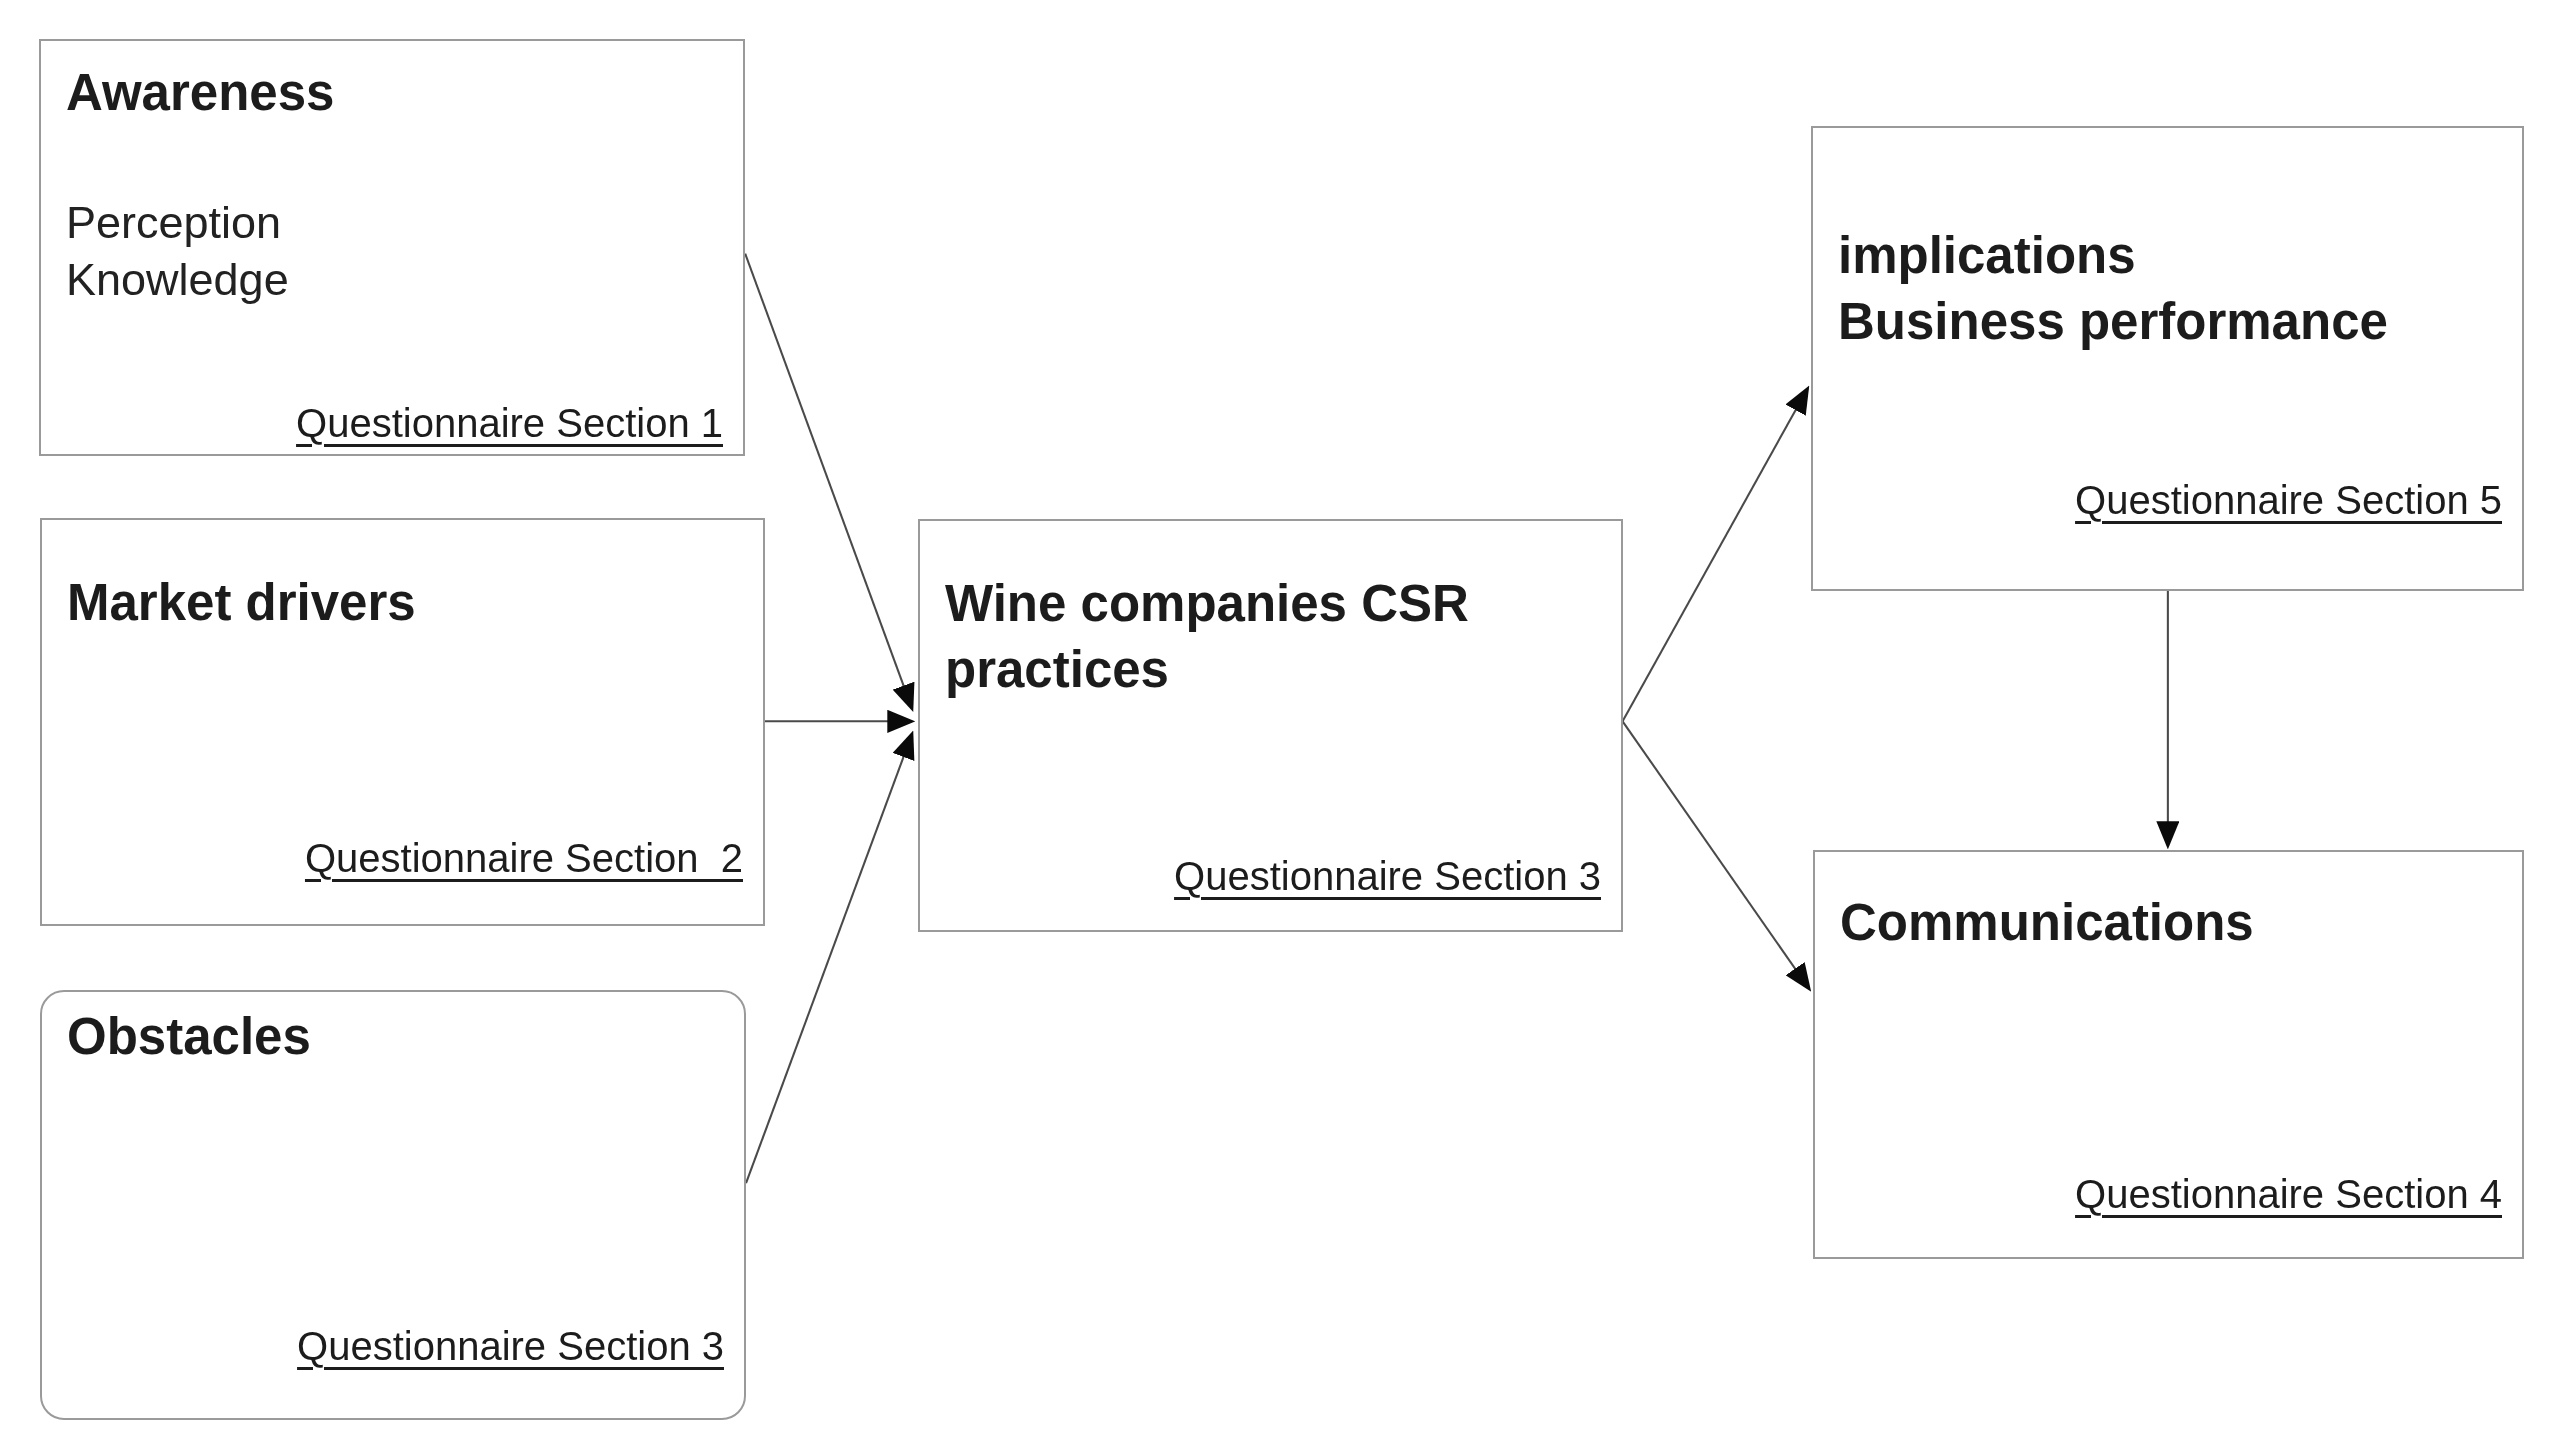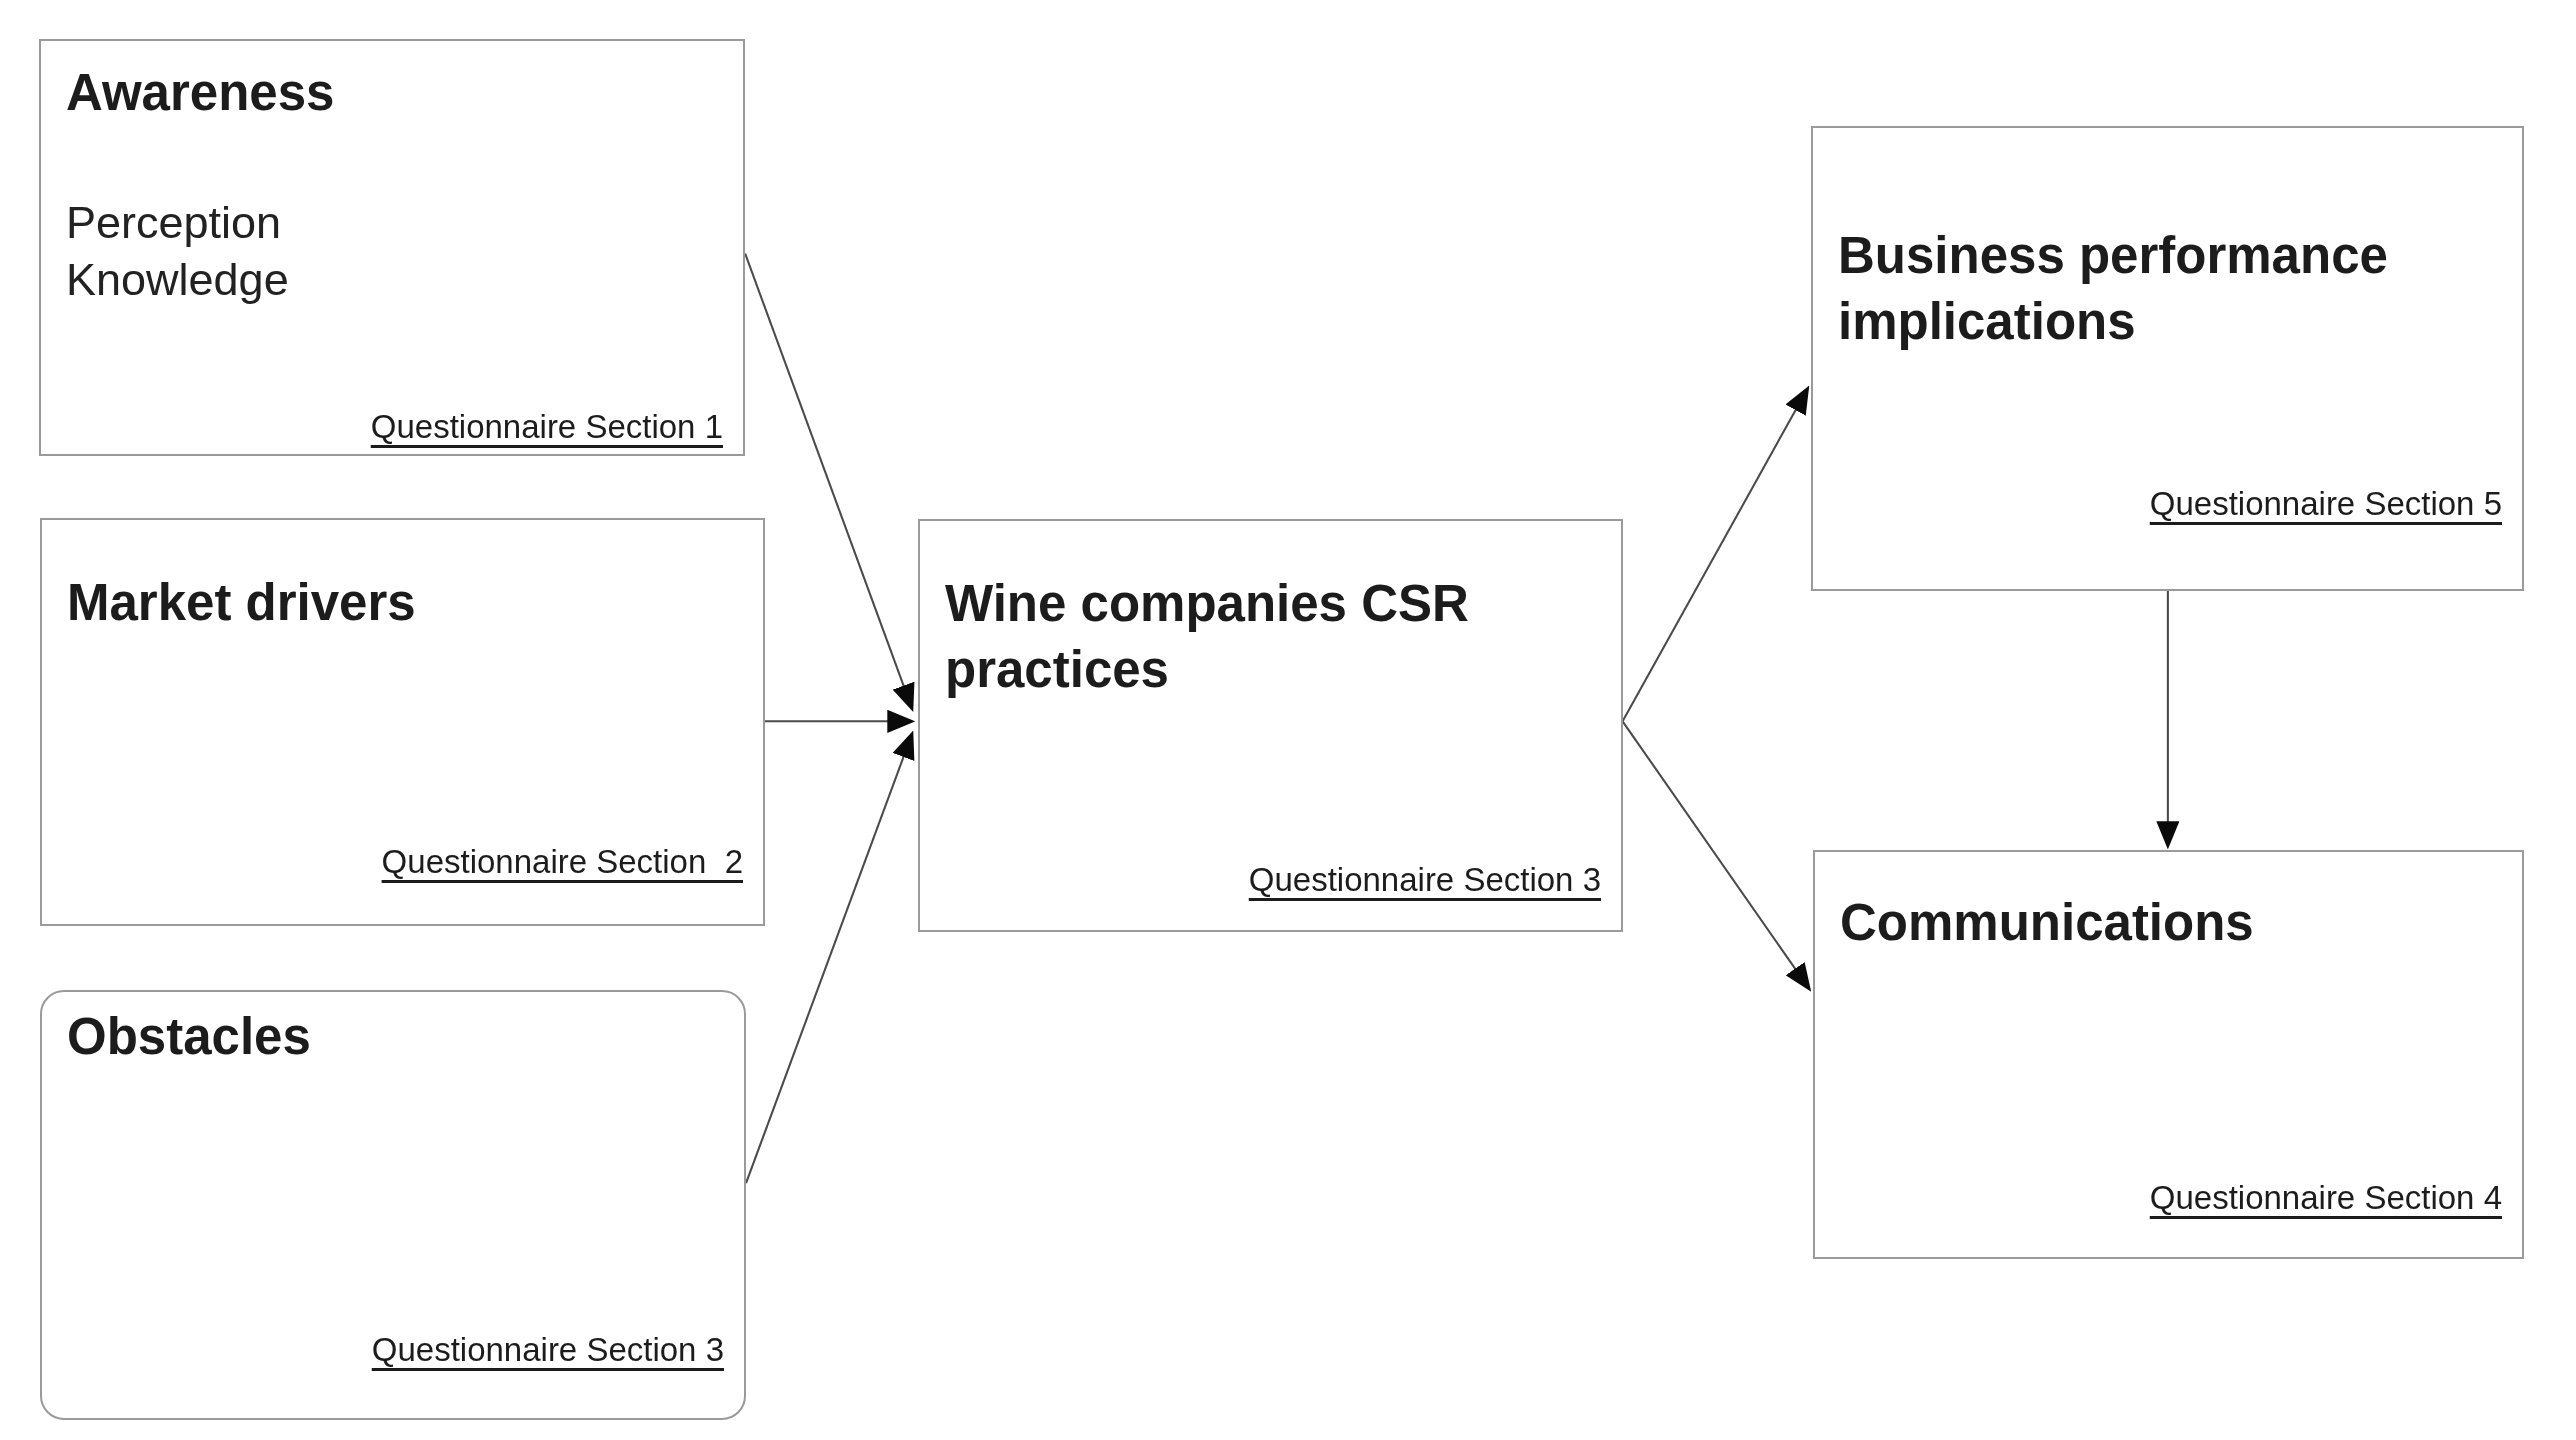--- a/index.html
+++ b/index.html
@@ -42,21 +42,21 @@
   .node-body {
     font-weight: 400;
     font-size: 45px;
     line-height: 1.25;
     color: #222222;
   }
   .node-body .bline { display: block; }
   .section-label {
     position: absolute;
     right: 20px;
-    font-size: 33px;
+    font-size: 40px;
     font-weight: 400;
     color: #1c1c1c;
     white-space: pre;
     text-decoration: underline;
     text-decoration-thickness: 2.5px;
     text-underline-offset: 6.6px;
   }
   
   #box-awareness   { left: 39px;   top: 39px;   width: 706px; height: 417px; padding-top: 19px; }
   #box-market      { left: 40px;   top: 518px;  width: 725px; height: 408px; padding-top: 50px; }
@@ -121,22 +121,22 @@
   <div class="node" id="box-csr">
     <div class="node-title">
       <span class="tline">Wine companies CSR</span>
       <span class="tline">practices</span>
     </div>
     <div class="section-label">Questionnaire Section 3</div>
   </div>
 
   <div class="node" id="box-business">
     <div class="node-title">
+      <span class="tline">implications</span>
       <span class="tline">Business performance</span>
-      <span class="tline">implications</span>
     </div>
     <div class="section-label">Questionnaire Section 5</div>
   </div>
 
   <div class="node" id="box-comms">
     <div class="node-title">Communications</div>
     <div class="section-label">Questionnaire Section 4</div>
   </div>
 
 </div>

